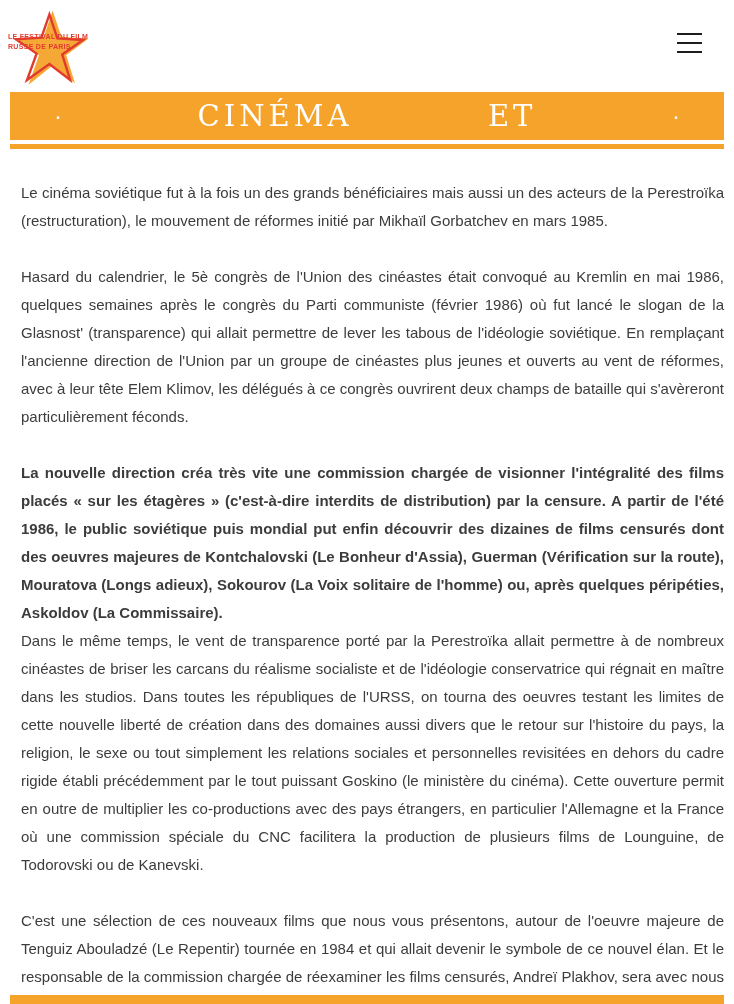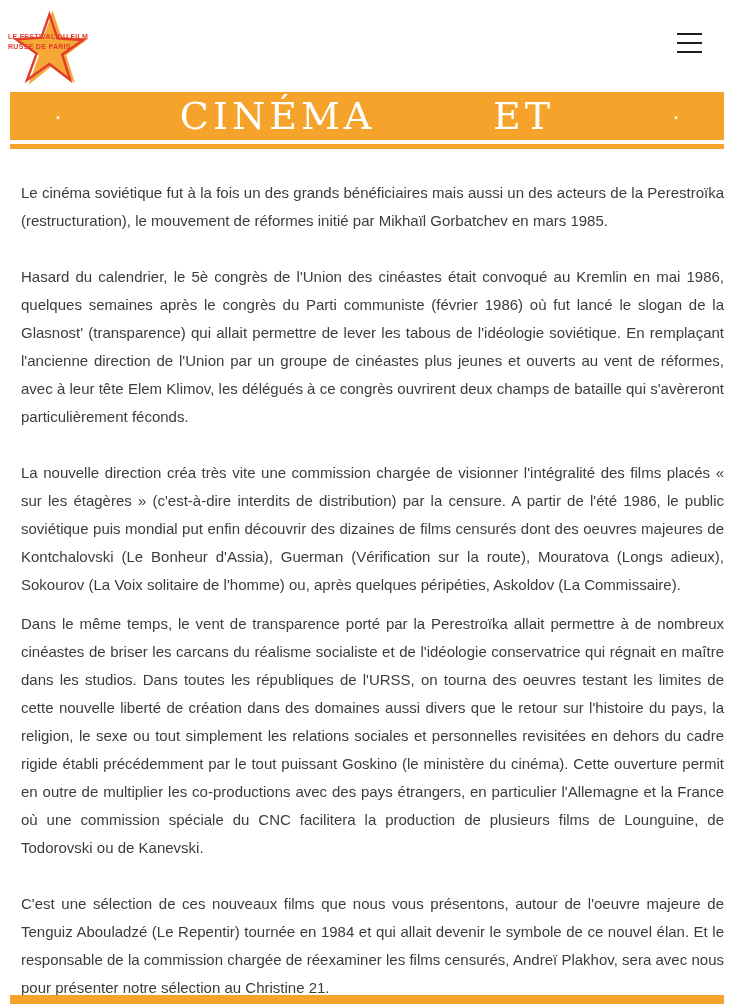--- a/index.html
+++ b/index.html
@@ -68,21 +68,21 @@
     background:var(--accent-orange);
     height:48px;
     display:flex;
     align-items:center;
     justify-content:space-between;
     padding:0 44px;
     color:#ffffff;
   }
   .banner-word{
     font-family:"DejaVu Serif","Liberation Serif",serif;
-    font-size:38px;
+    font-size:29px;
     letter-spacing:4px;
     font-weight:500;
   }
   .banner-dot{
     font-size:24px;
     line-height:1;
   }
   .banner-underline{
     height:5px;
     background:var(--accent-orange);
@@ -91,21 +91,21 @@
   
   main{
     padding:30px 10px 0 21px;
   }
   main p{
     font-size:15px;
     line-height:28px;
     text-align:justify;
     margin-bottom:28px;
   }
-  main p.joined{margin-bottom:11px;}
+  main p.joined{margin-bottom:0;font-weight:bold;}
   
   .footer-bar{
     position:absolute;
     left:10px;
     right:10px;
     bottom:0;
     height:9px;
     background:var(--accent-orange);
   }
 </style>

